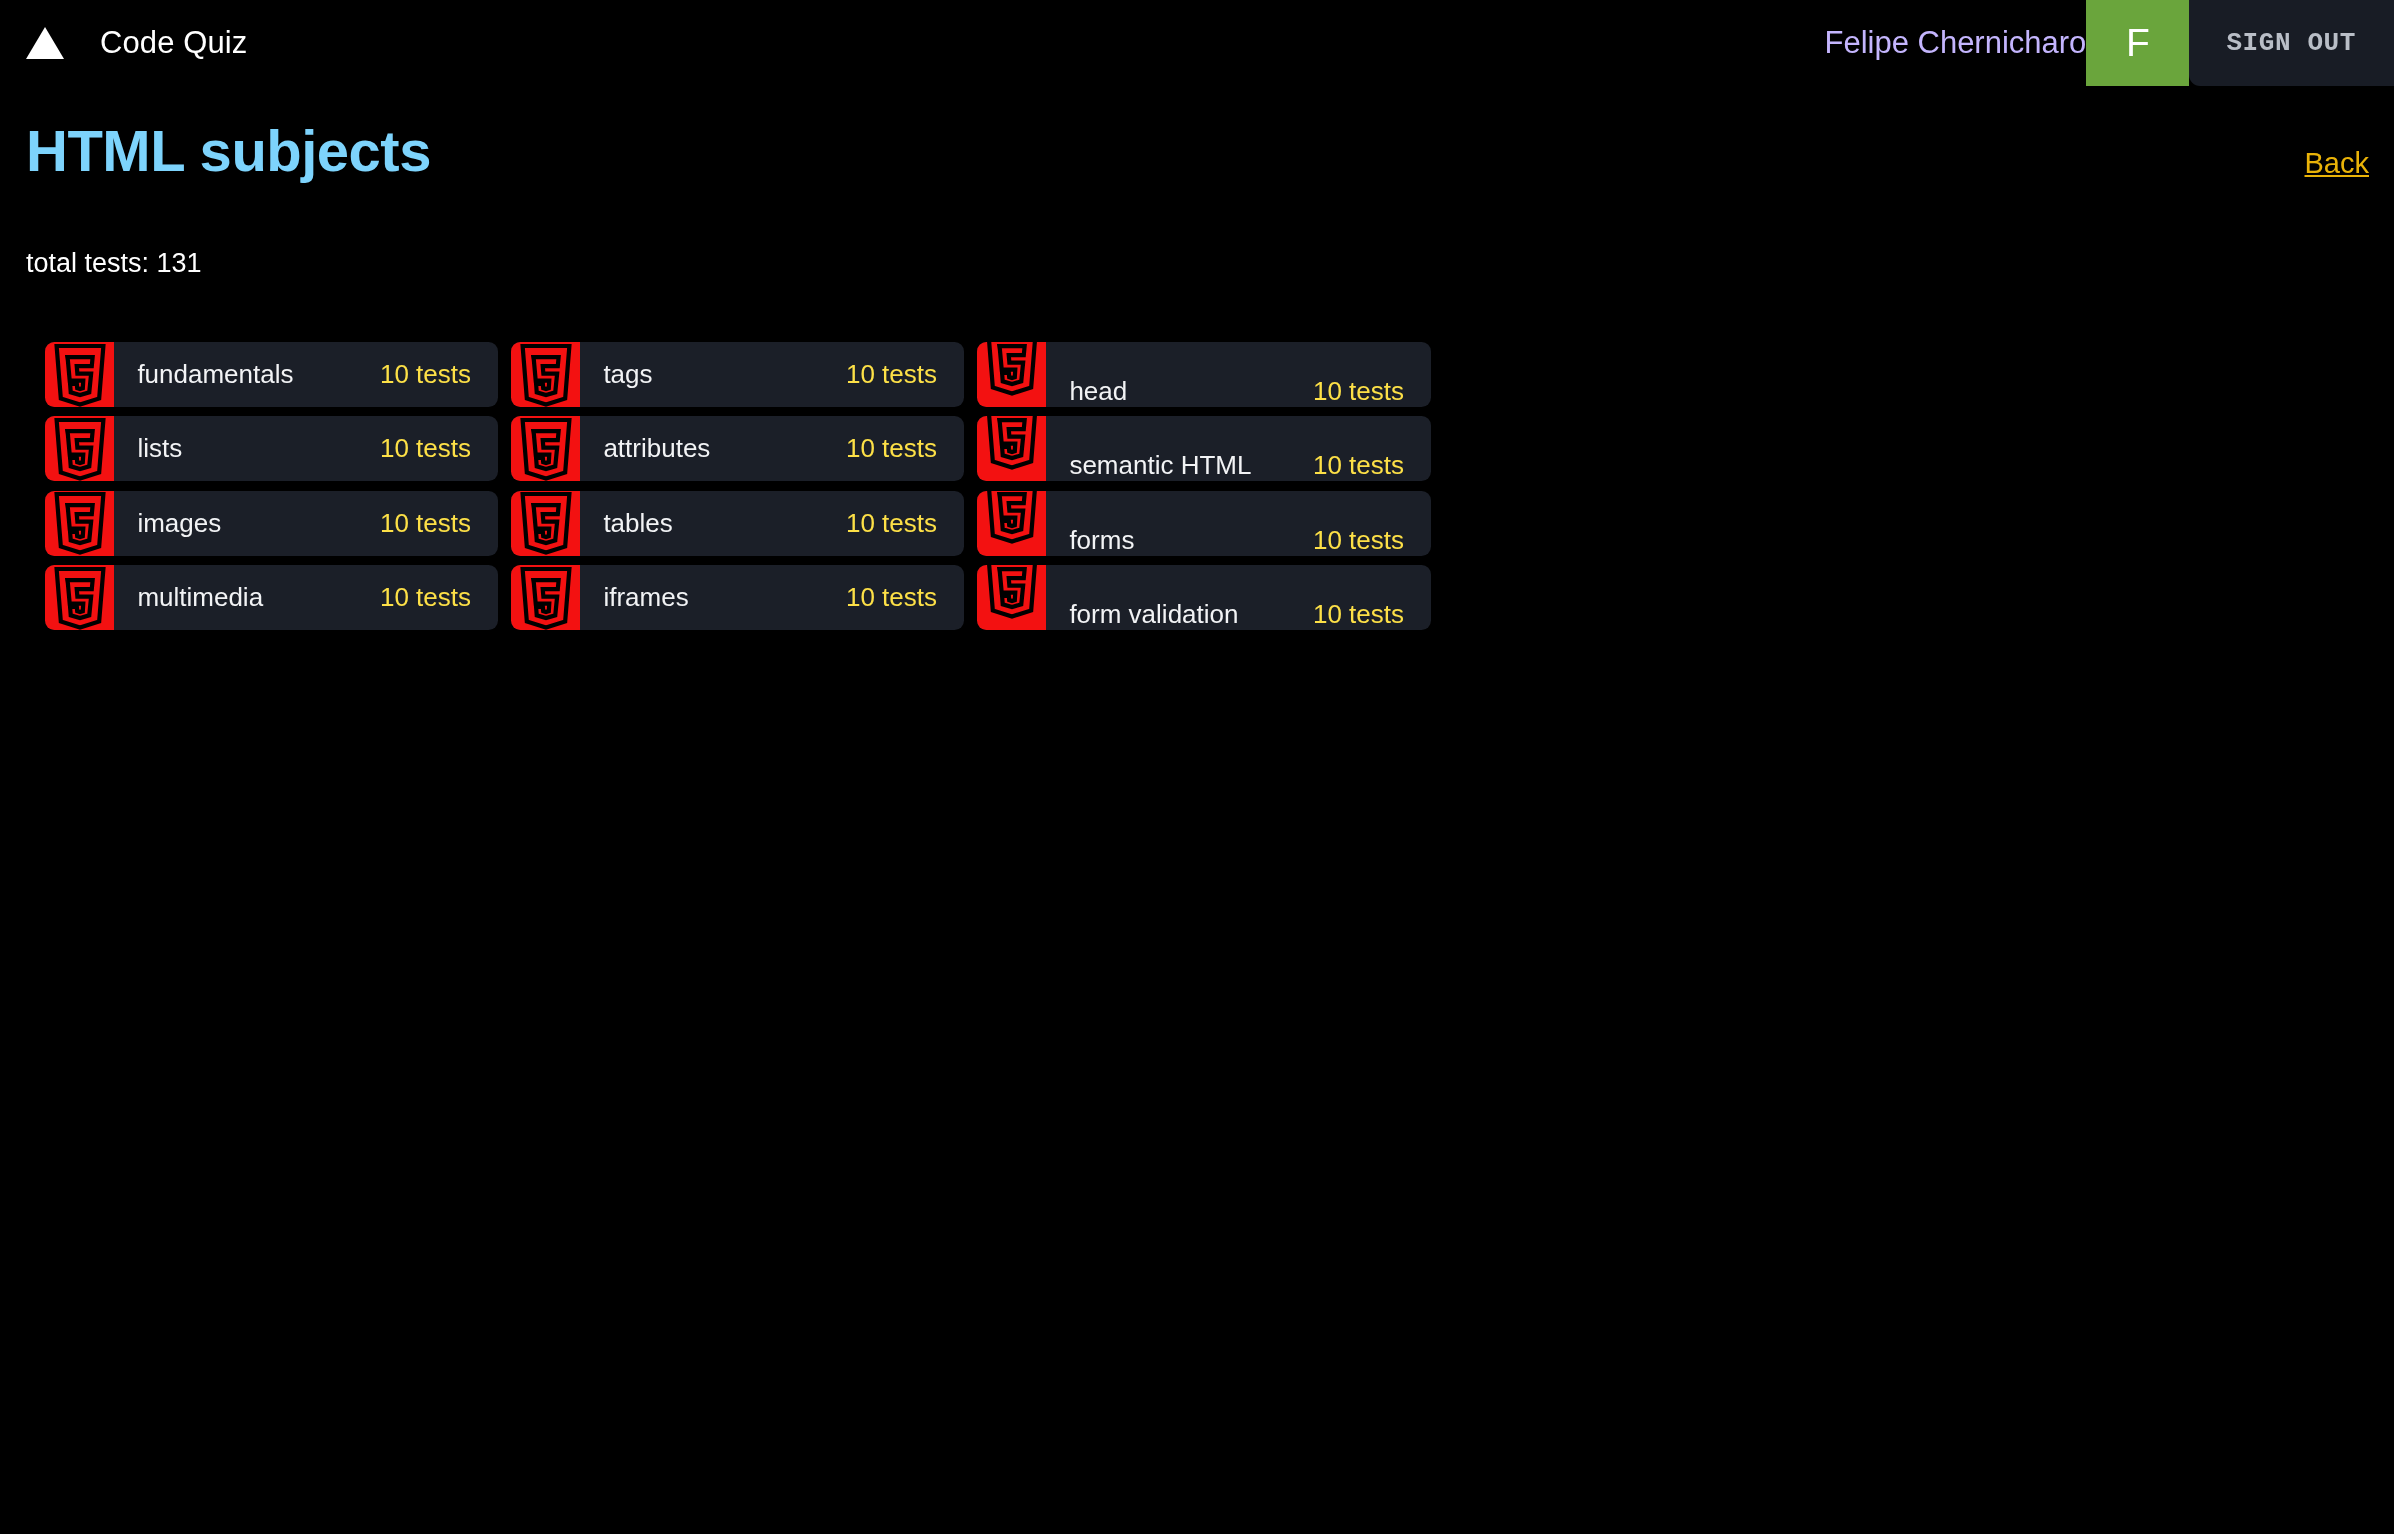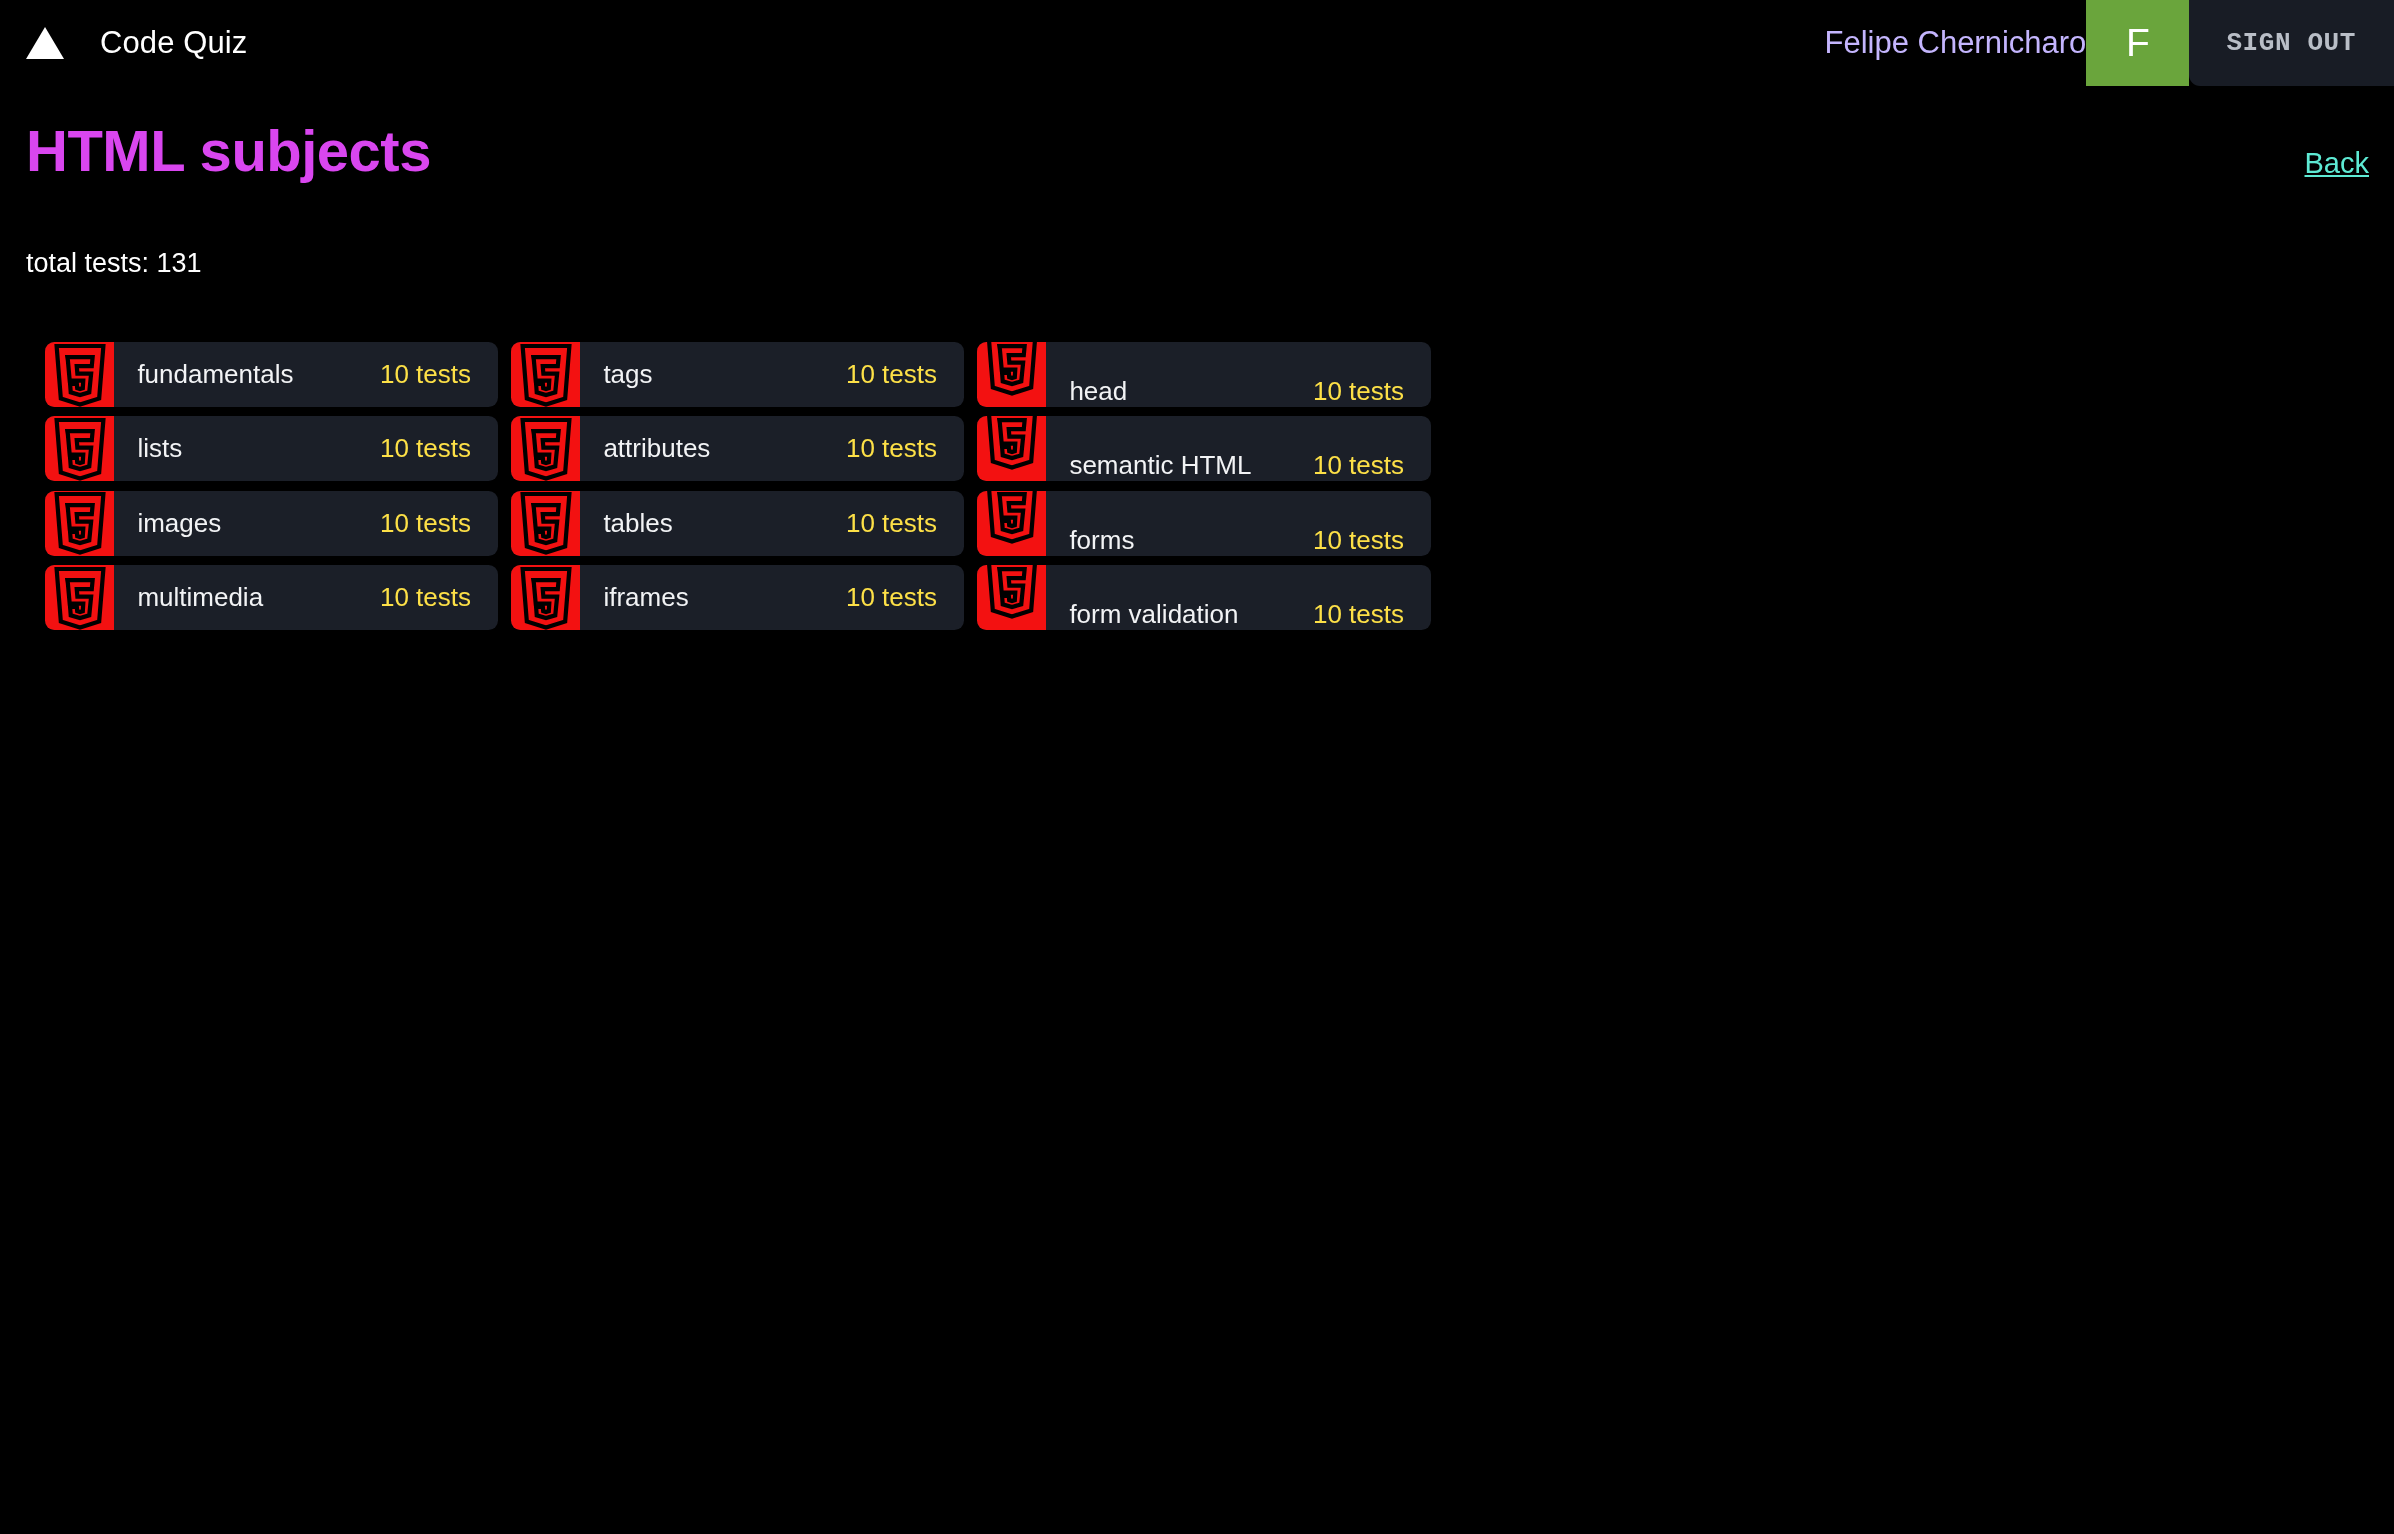--- a/index.html
+++ b/index.html
@@ -101,32 +101,32 @@
   .page-head {
     position: relative;
     padding: 0 26px;
     height: 103px;
   }
 
   .page-title {
     position: absolute;
     left: 26px;
     top: 36px;
-    color: #d946ef;
+    color: #7dd3fc;
     font-size: 58px;
     font-weight: 700;
     letter-spacing: -0.5px;
     line-height: 1;
   }
 
   .back-link {
     position: absolute;
     right: 26px;
     top: 61px;
-    color: #5eead4;
+    color: #eab308;
     font-size: 29px;
     text-decoration: underline;
     cursor: pointer;
   }
 
   .total-tests {
     position: absolute;
     left: 26px;
     top: 248px;
     color: #ffffff;

